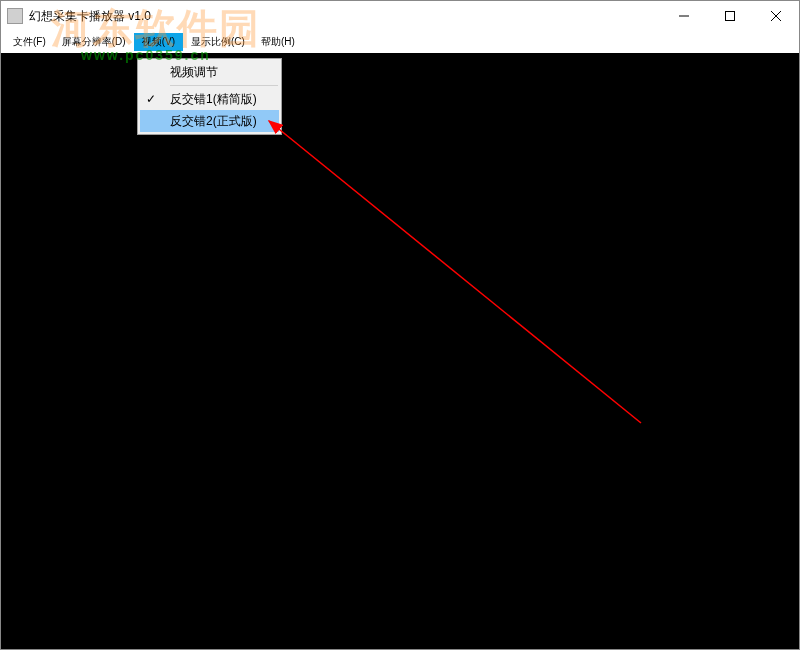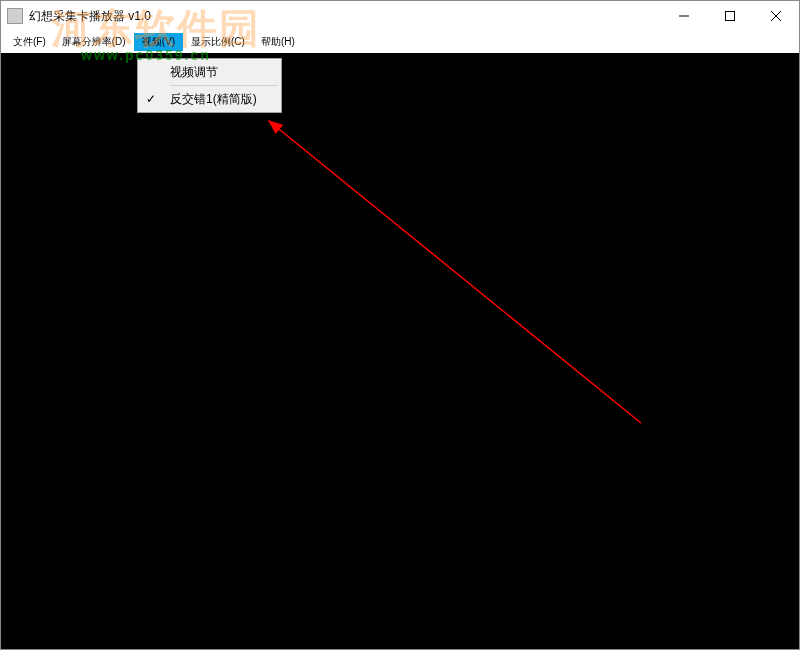--- a/index.html
+++ b/index.html
@@ -116,20 +116,23 @@
   <div class="dropdown">
     <div class="dd-gutter"></div>
     <div class="dd-item">
       <span>视频调节</span>
     </div>
     <div class="dd-sep"></div>
     <div class="dd-item">
       <span class="check">✓</span>
       <span>反交错1(精简版)</span>
     </div>
+    <div class="dd-item highlight">
+      <span>反交错2(正式版)</span>
+    </div>
   </div>
 
   <svg class="arrow-svg" width="800" height="600">
     <defs>
       <marker id="arrowhead" markerWidth="10" markerHeight="8" refX="9" refY="4" orient="auto">
         <polygon points="0 0, 10 4, 0 8" fill="#ff0000"></polygon>
       </marker>
     </defs>
     <line x1="640" y1="370" x2="268" y2="68" stroke="#ff0000" stroke-width="1.5" marker-end="url(#arrowhead)"></line>
   </svg>

